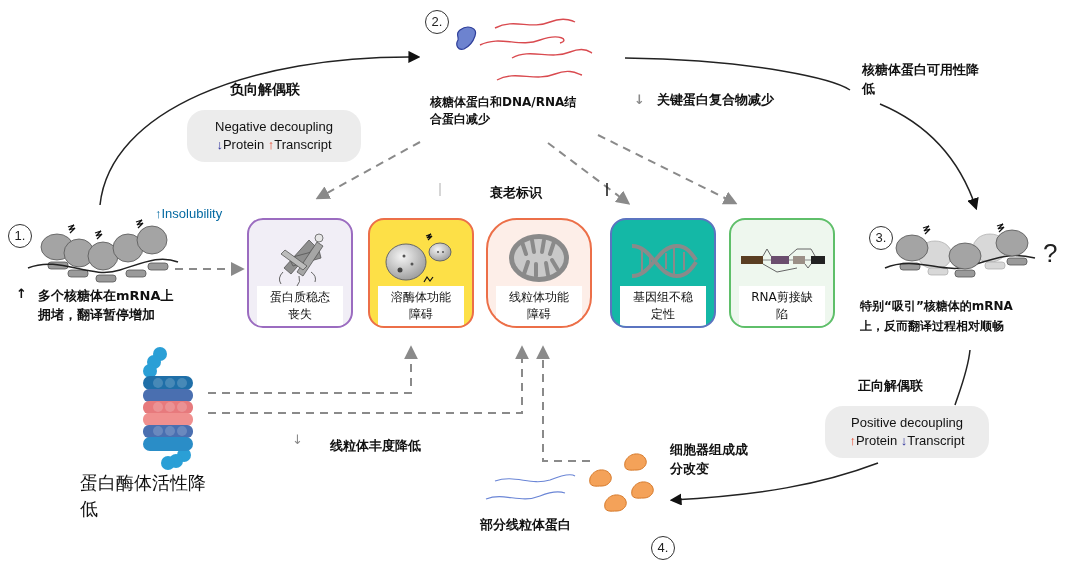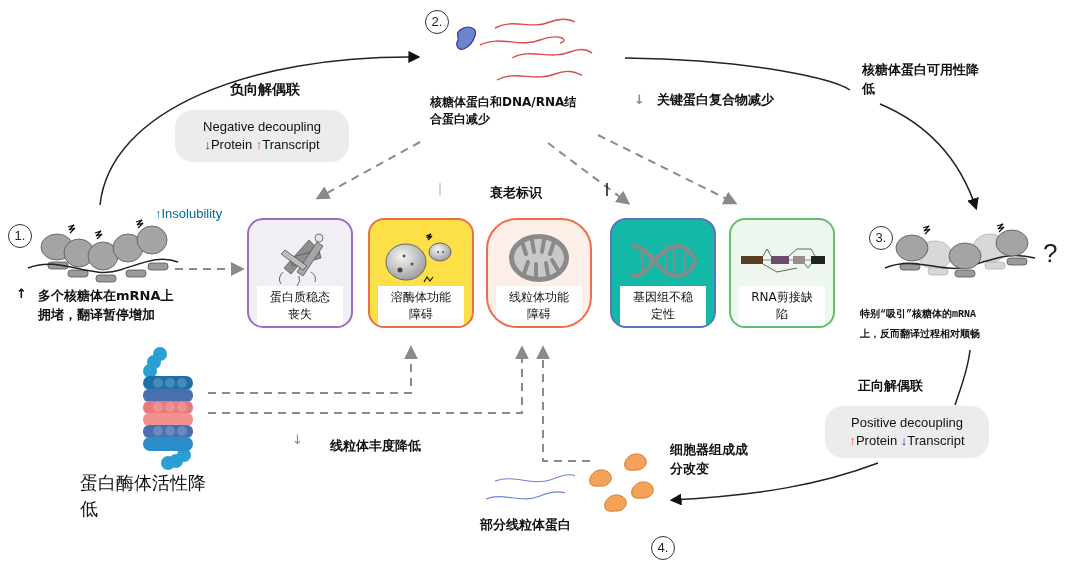--- a/index.html
+++ b/index.html
@@ -166,21 +166,21 @@
 
 <div class="label" style="left:430px; top:94px; width:190px; font-size:12px; line-height:17px;">
   <div>核糖体蛋白和DNA/RNA结</div>
   <div>合蛋白减少</div>
 </div>
 <div class="abs" style="left:626px; top:91px; font-size:13px; font-weight:bold;margin-left:8px;">
   <span class="muted" style="margin-right:12px;">↓</span><span>关键蛋白复合物减少</span>
 </div>
 
 <div class="label" style="left:230px; top:80px; width:100px; font-size:14px;">负向解偶联</div>
-<div class="pill" style="left:175px; top:110px; width:150px;">
+<div class="pill" style="left:187px; top:110px; width:150px;">
   <div>Negative decoupling</div>
   <div>
     <span class="arrow-blue">↓</span><span>Protein</span>
     <span class="arrow-red">↑</span><span>Transcript</span>
   </div>
 </div>
 
 <div class="label" style="left:862px; top:60px; width:150px; font-size:13px;">
   <div>核糖体蛋白可用性降</div>
   <div>低</div>
@@ -301,21 +301,21 @@
       <path d="M74,36 L77,40 L80,36" fill="none" stroke="#666" stroke-width="1"></path>
     </svg>
   </div>
   <div class="cap">
     <div>RNA剪接缺</div>
     <div>陷</div>
   </div>
 </div>
 
 <div class="qmark" style="left:1043px; top:238px;">?</div>
-<div class="label" style="left:860px; top:305px; width:220px; font-size:10px; line-height:20px;font-family:Liberation Mono, monospace;">
+<div class="label" style="left:860px; top:296px; width:220px; font-size:12px; line-height:20px;">
   <div>特别“吸引”核糖体的mRNA</div>
   <div>上，反而翻译过程相对顺畅</div>
 </div>
 
 <div class="label" style="left:858px; top:376px; width:90px; font-size:13px;">正向解偶联</div>
 <div class="pill" style="left:825px; top:406px; width:140px;">
   <div>Positive decoupling</div>
   <div>
     <span class="arrow-red">↑</span><span>Protein</span>
     <span class="arrow-blue">↓</span><span>Transcript</span>

